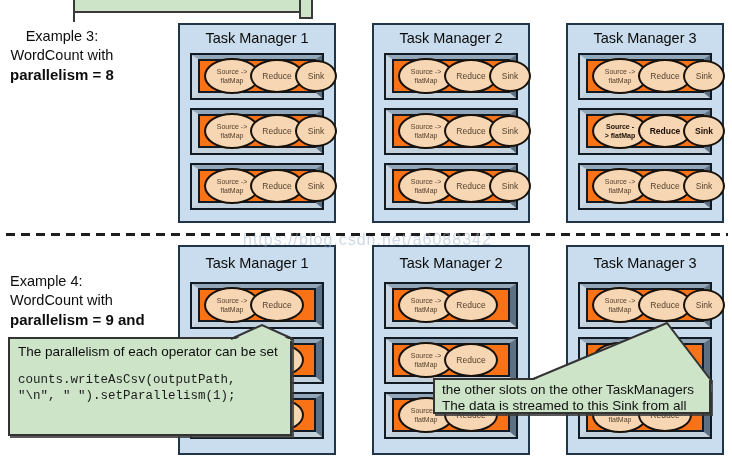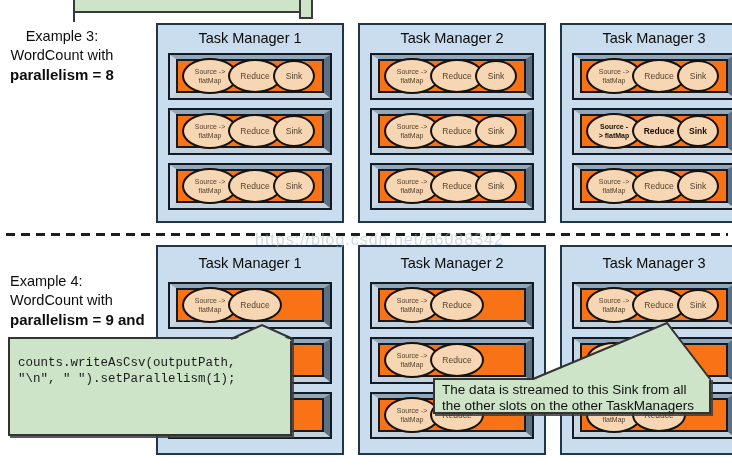--- a/index.html
+++ b/index.html
@@ -20,22 +20,22 @@
   
   .ex-label{position:absolute;left:10px;font-size:14.5px;line-height:1.32;color:#0d0d0d;}
   .ex-label .bold{font-weight:bold;font-size:15px;}
   .ex3-label{top:27px;text-align:center;}
   .ex4-label{top:272px;}
 
   
   .tm-row{position:absolute;left:156px;display:flex;gap:14px;}
   .row3{top:23px;}
   .row4{top:245px;}
-  .tm{width:188px;height:200px;background:#c9ddee;border:2px solid #22364a;
-      box-sizing:border-box;padding:3px 10px 16px;}
+  .tm{width:158px;height:200px;background:#c9ddee;border:2px solid #22364a;
+      box-sizing:border-box;padding:3px 10px 16px;margin-left:22px;}
   .tm4{height:210px;}
   .tm-title{text-align:center;font-size:14.5px;font-weight:500;color:#0a0a0a;margin:2px 0 7px;}
   .tm4 .tm-title{margin:5px 0 11px;}
 
   
   .slot{border:2px solid #121a24;margin-bottom:8px;box-sizing:border-box;}
   .frame{border-style:solid;border-width:4px 6px 5px 6px;
          border-color:#93a7ba #5d7082 #c3d1dd #cad8e5;}
   .slot-inner{border:2px solid #121a24;background:#f97316;height:30px;
               display:flex;align-items:center;padding-left:4px;}
@@ -55,21 +55,21 @@
   .co1{left:8px;top:337px;width:284px;height:99px;padding:5px 8px;}
   .co-text{font-size:13.5px;line-height:1.25;color:#0d0d0d;}
   .co-code{font-family:"Liberation Mono","DejaVu Sans Mono",monospace;font-size:12.5px;
            line-height:1.3;margin-top:11px;color:#1c1c1c;}
   .co2{left:433px;top:378px;width:278px;height:36px;padding:2px 7px;font-size:13.5px;line-height:1.22;}
 
   .pointer-svg{position:absolute;left:0;top:0;z-index:40;pointer-events:none;}
 
   
   .wm-mid{position:absolute;left:243px;top:231px;font-size:16px;letter-spacing:1px;
-          color:#9fb6cc;opacity:.5;z-index:50;margin-left:12px;}
+          color:#9fb6cc;opacity:.5;z-index:50;}
   .wm-bot-url{position:absolute;left:430px;top:440px;font-size:17px;letter-spacing:1px;
           color:rgba(255,255,255,.85);z-index:50;}
   .wm-bot-handle{position:absolute;left:452px;top:437px;font-size:20px;letter-spacing:3px;
           color:#8d9aa6;opacity:.85;z-index:51;text-decoration:underline;}
 </style>
 </head>
 <body>
 
 <div class="page">
 
@@ -281,27 +281,28 @@
               <div class="op source">Source -&gt;
 flatMap</div>
               <div class="op reduce">Reduce</div>
             </div>
           </div>
         </div>
       </div>
     </div>
 
   <div class="callout co1">
+    <div class="co-text">The parallelism of each operator can be set</div>
     <div class="co-code">counts.writeAsCsv(outputPath,</div>
     <div class="co-code" style="margin-top:0;">"\n", " ").setParallelism(1);</div>
   </div>
 
   <div class="callout co2">
+    <div>the other slots on the other TaskManagers</div>
     <div>The data is streamed to this Sink from all</div>
-    <div>the other slots on the other TaskManagers</div>
   </div>
 
   <svg class="pointer-svg" width="732" height="470">
     <polygon points="232,341 262,325 292,341" fill="#cde4c8"></polygon>
     <polyline points="231,339 262,325 293,339" fill="none" stroke="#333" stroke-width="2"></polyline>
     <polygon points="667,323 533,380 710,380" fill="#cde4c8"></polygon>
     <polyline points="533,379 667,323 710,379" fill="none" stroke="#333" stroke-width="2"></polyline>
   </svg>
 
   <div class="wm-mid">https://blog.csdn.net/a6088342</div>

